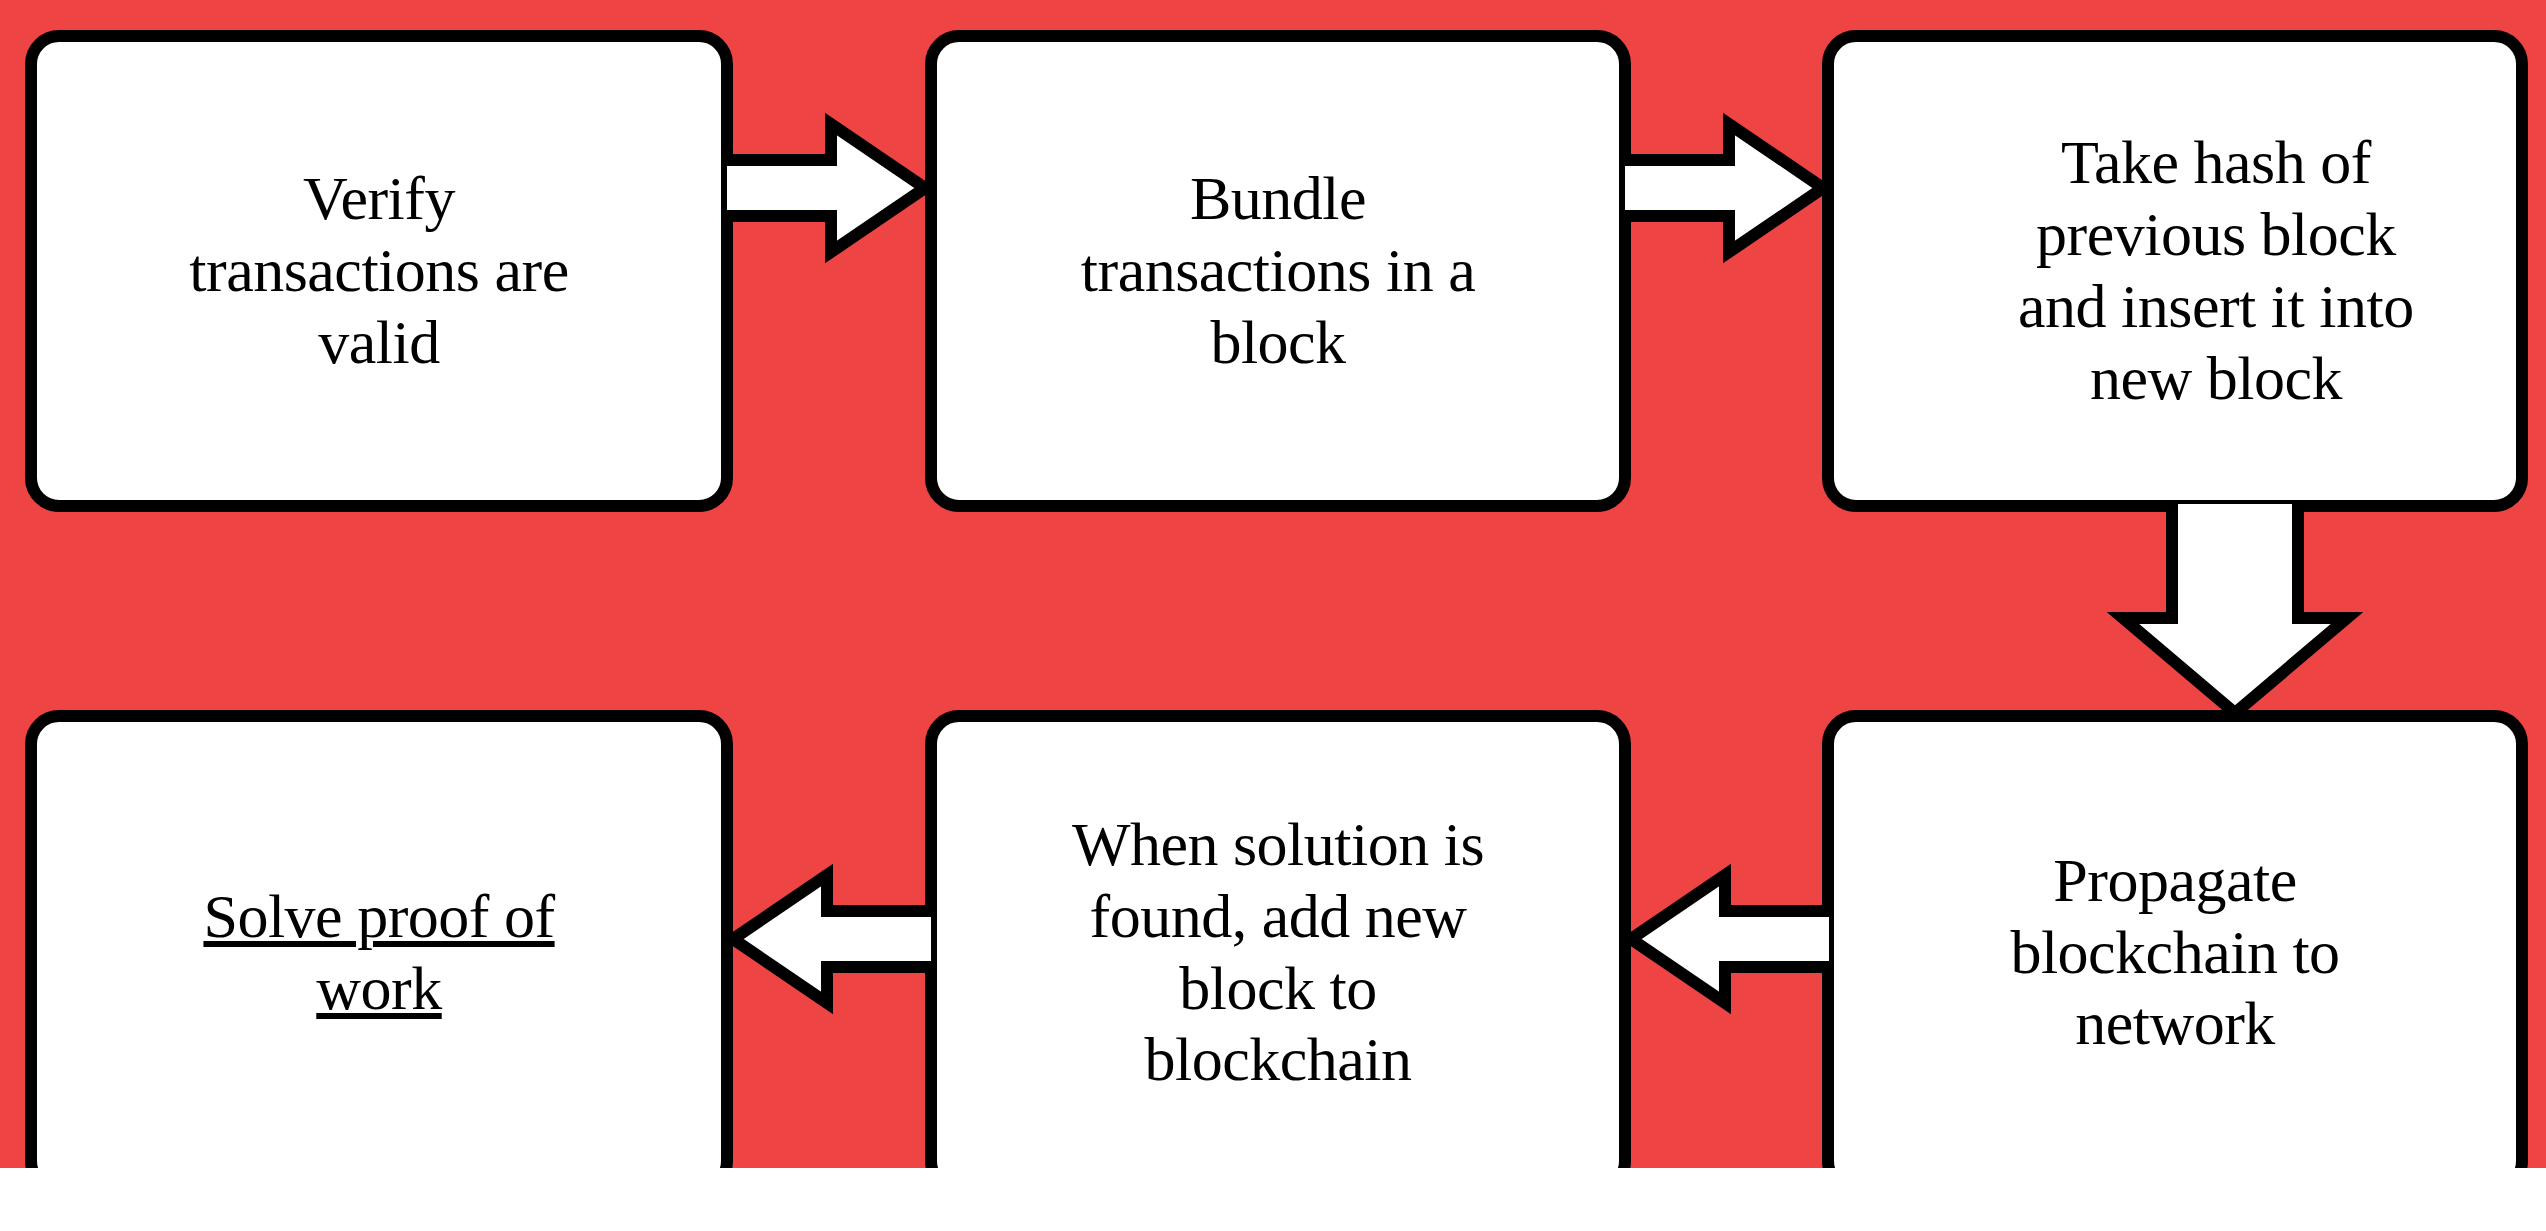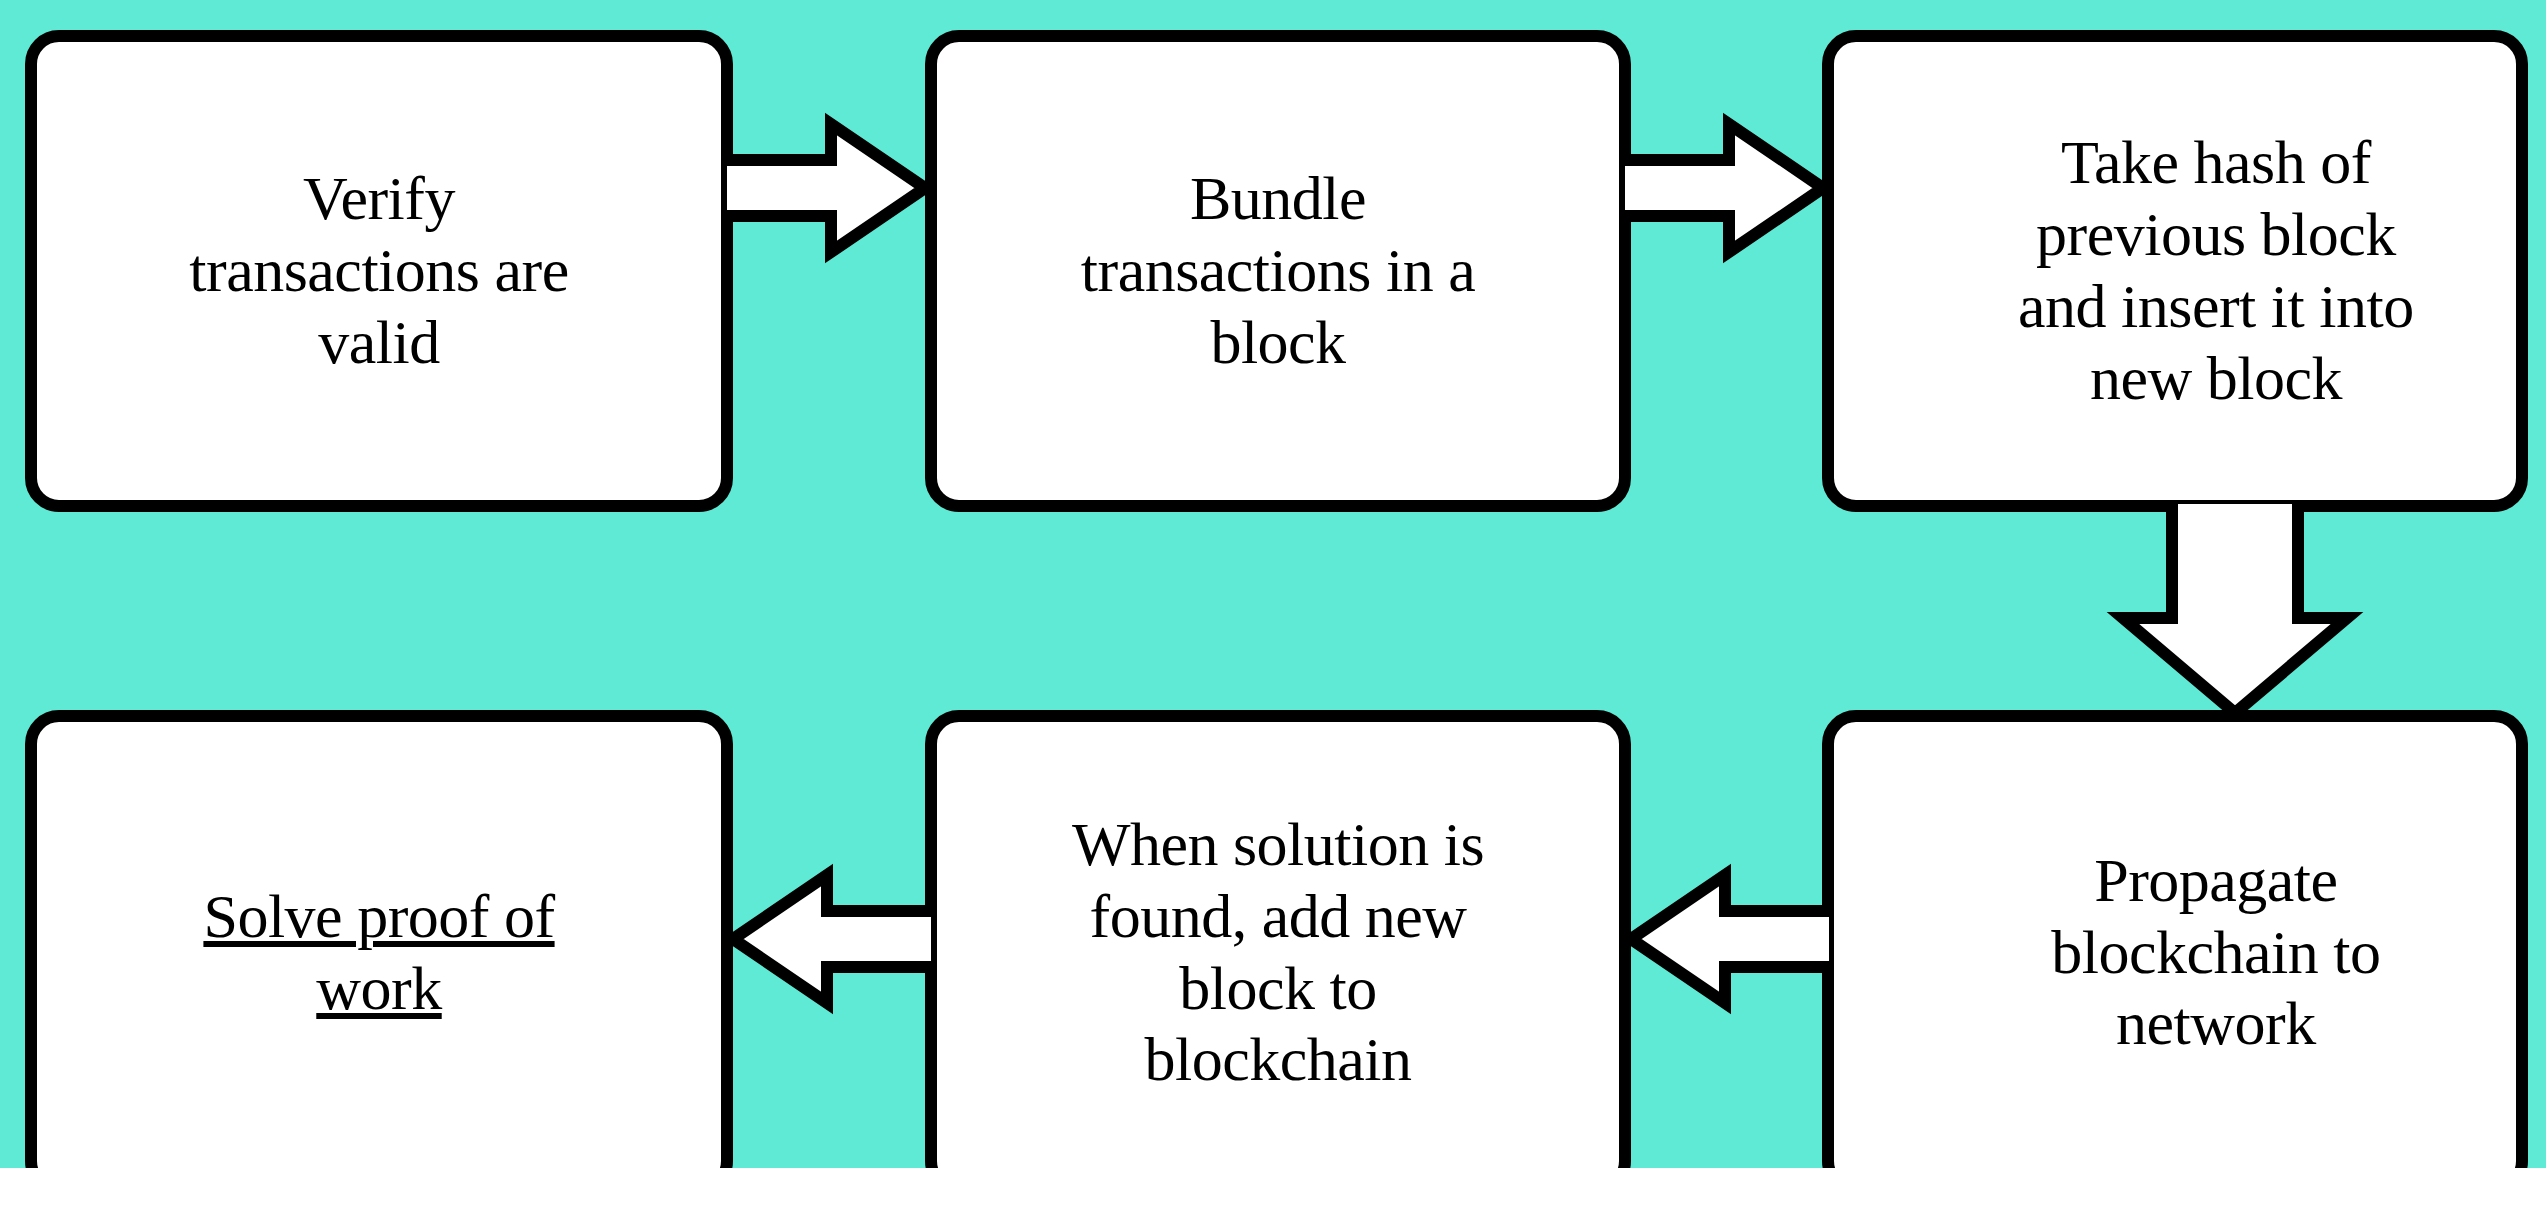--- a/index.html
+++ b/index.html
@@ -4,21 +4,21 @@
 <style>
   html, body {
     margin: 0;
     padding: 0;
     background: #ffffff;
   }
   #canvas {
     position: relative;
     width: 2546px;
     height: 1168px;
-    background: #5eead4;
+    background: #ef4444;
     overflow: hidden;
     font-family: "Liberation Serif", "DejaVu Serif", serif;
   }
   .flow-box {
     position: absolute;
     box-sizing: border-box;
     background: #ffffff;
     border: 12px solid #000000;
     border-radius: 34px;
     display: flex;
@@ -81,21 +81,21 @@
 work</span>
   </div>
 
   <div class="flow-box" style="left:925px; top:710px; width:706px; height:485px;">
     <span class="box-label">When solution is
 found, add new
 block to
 blockchain</span>
   </div>
 
-  <div class="flow-box" style="left:1822px; top:710px; width:706px; height:485px;justify-content:flex-end;">
+  <div class="flow-box" style="left:1822px; top:710px; width:706px; height:485px;">
     <span class="box-label">Propagate
 blockchain to
 network</span>
   </div>
 
   <div class="arrow" style="left:727px; top:118px; width:204px; height:140px;">
     <svg viewBox="0 0 204 140" width="204" height="140">
       <path d="M 0 42 L 104 42 L 104 6 L 198 70 L 104 134 L 104 98 L 0 98"></path>
     </svg>
   </div>

